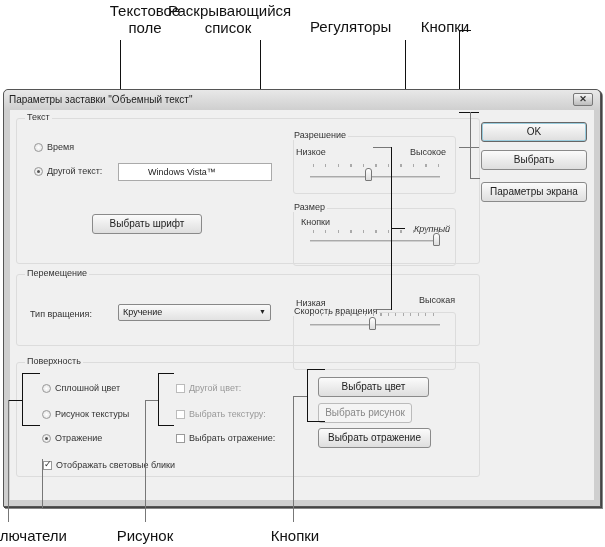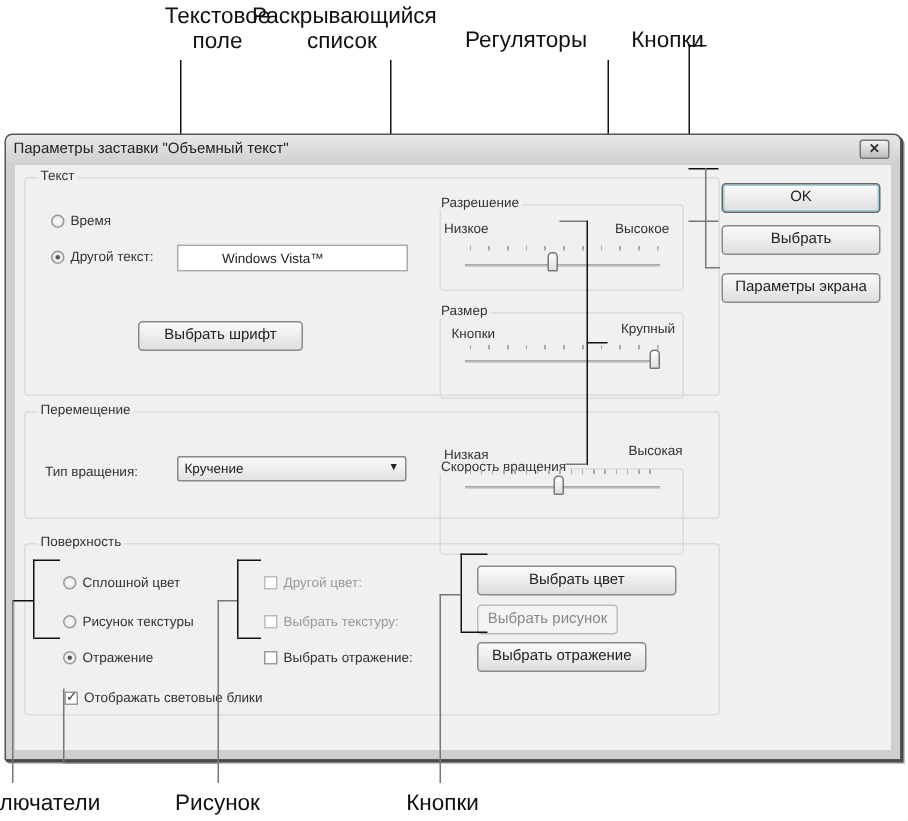--- a/index.html
+++ b/index.html
@@ -97,21 +97,21 @@
     <span class="lbl" style="left:286px;top:37px;">Низкое</span>
     <span class="lbl" style="left:400px;top:37px;text-align:center;">Высокое</span>
     <div class="ticks" style="left:303px;top:54px;width:126px;"></div>
     <div class="slider-track" style="left:300px;top:66px;width:130px;"></div>
     <div class="thumb" id="thumb-res" style="top: 58px; left: 355.35px;"></div>
 
     <div class="group" style="left:283px;top:98px;width:163px;height:58px;">
       <span class="group-label" style="left:-2px;">Размер</span>
     </div>
     <span class="lbl" style="left:291px;top:107px;">Кнопки</span>
-    <span class="lbl" style="left:404px;top:104px;">Крупный</span>
+    <span class="lbl" style="left:404px;top:114px;font-style:italic;">Крупный</span>
     <div class="ticks" style="left:303px;top:120px;width:126px;"></div>
     <div class="slider-track" style="left:300px;top:130px;width:130px;"></div>
     <div class="thumb" id="thumb-size" style="top: 123px; left: 423px;"></div>
 
     <div class="btn default" style="left:471px;top:12px;width:106px;">OK</div>
     <div class="btn" style="left:471px;top:40px;width:106px;">Выбрать</div>
     <div class="btn" style="left:471px;top:72px;width:106px;">Параметры экрана</div>
 
     <div class="group" style="left:6px;top:164px;width:464px;height:72px;">
       <span class="group-label">Перемещение</span>
@@ -143,21 +143,21 @@
     <div class="checkbox checked" style="left:33px;top:351px;"></div>
     <span class="lbl" style="left:46px;top:350px;">Отображать световые блики</span>
 
     <div class="checkbox disabled" style="left:166px;top:274px;"></div>
     <span class="lbl disabled" style="left:179px;top:273px;">Другой цвет:</span>
     <div class="checkbox disabled" style="left:166px;top:300px;"></div>
     <span class="lbl disabled" style="left:179px;top:299px;">Выбрать текстуру:</span>
     <div class="checkbox" style="left:166px;top:324px;"></div>
     <span class="lbl" style="left:179px;top:323px;">Выбрать отражение:</span>
 
-    <div class="btn" style="left:308px;top:267px;width:133px;">Выбрать цвет</div>
+    <div class="btn" style="left:308px;top:267px;width:111px;">Выбрать цвет</div>
     <div class="btn disabled" style="left:308px;top:293px;width:94px;">Выбрать рисунок</div>
     <div class="btn" style="left:308px;top:318px;width:113px;">Выбрать отражение</div>
   </div>
 </div>
 
 <div class="hline" style="left:459px;top:112px;width:20px;"></div>
 <div class="hline gline" style="left:459px;top:147px;width:20px;"></div>
 <div class="vline gline" style="left:470px;top:112px;height:66px;"></div>
 <div class="hline gline" style="left:470px;top:178px;width:10px;"></div>
 

